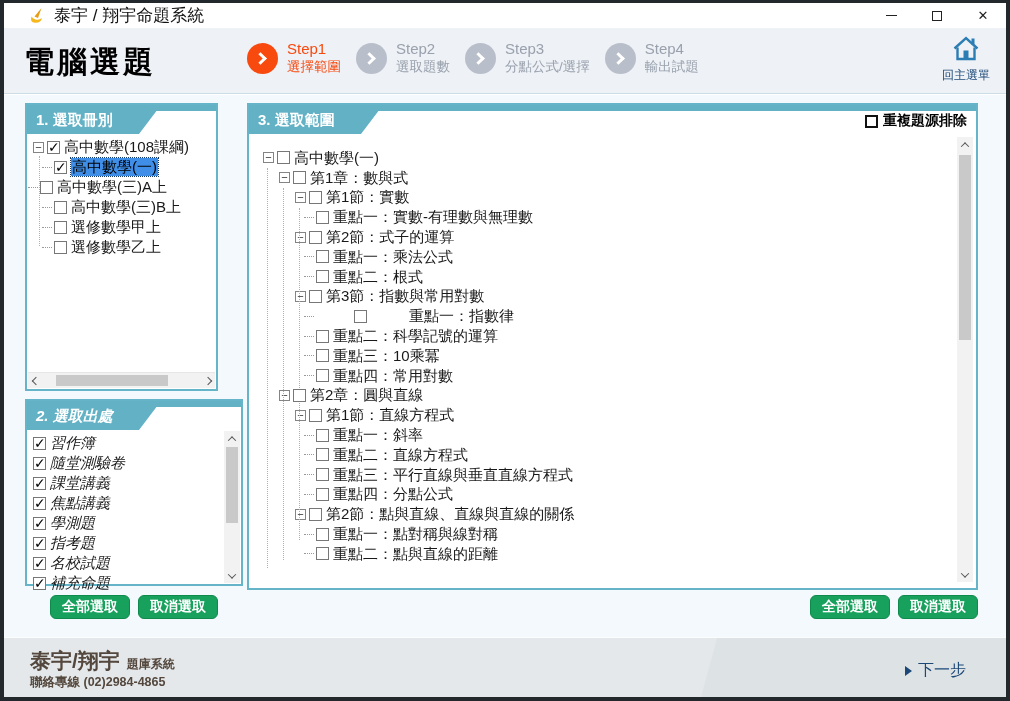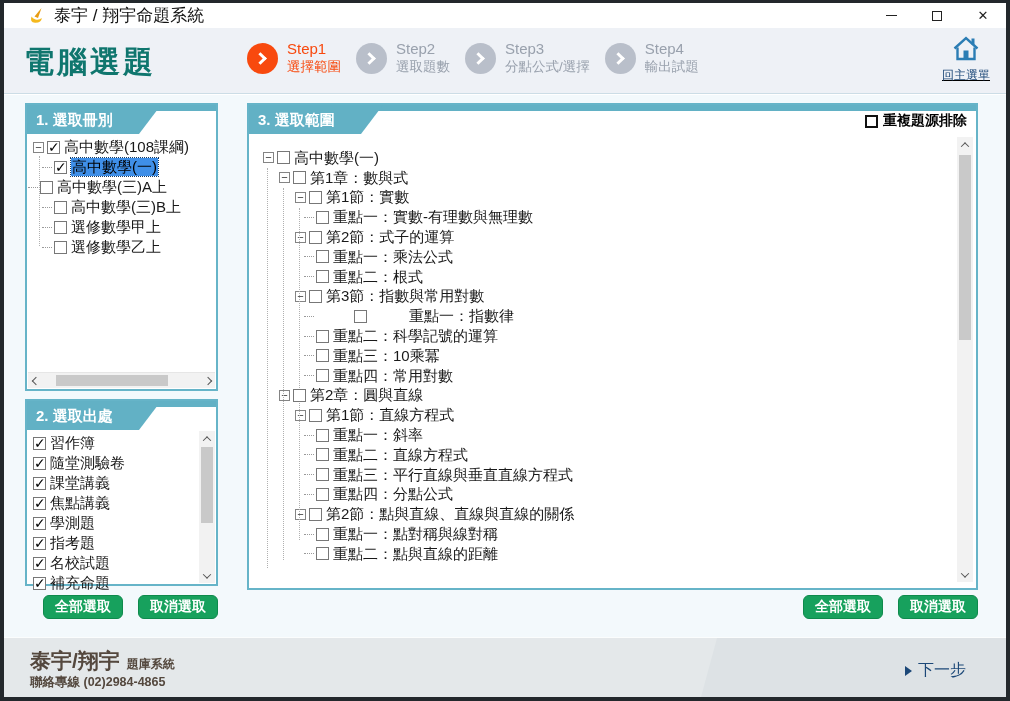--- a/index.html
+++ b/index.html
@@ -14,39 +14,39 @@
   .win-title { font-size:17px; color:#111; }
   .win-btns { position:absolute; right:0; top:0; height:25px; display:flex; }
   .win-btn { width:46px; height:25px; display:flex; align-items:center; justify-content:center; cursor:default; }
   .glyph-min { width:11px; height:1px; background:#222; }
   .glyph-max { width:10px; height:10px; border:1.4px solid #222; }
   .glyph-close { font-size:13px; color:#222; line-height:1; }
 
   
   .header { height:66px; background:#eef1f6; position:relative; border-bottom:1px solid #ccdde6; }
   .page-title { position:absolute; left:20px; top:14px; font-size:30px; font-weight:bold;
-    letter-spacing:3px; color:#0f766e; }
+    letter-spacing:3px; color:#000000; }
   .steps { position:absolute; left:243px; top:11px; display:flex; align-items:flex-start; gap:15px; }
   .step { display:flex; align-items:center; gap:9px; }
   .step-circle { width:31px; height:31px; border-radius:50%; background:#b9bfca;
     display:flex; align-items:center; justify-content:center; margin-top:3px; }
   .step.active .step-circle { background:#f8490e; }
   .chev-r { width:9px; height:9px; border-top:3.2px solid #fff; border-right:3.2px solid #fff;
     transform:rotate(45deg); margin-left:-4px; }
   .step-name { font-size:15px; color:#99a1ad; line-height:19px; }
   .step-label { font-size:13.5px; color:#99a1ad; line-height:17px; }
   .step.active .step-name, .step.active .step-label { color:#f8490e; }
-  .home { position:absolute; right:16px; top:7px; text-align:center; cursor:default;text-decoration:underline; }
+  .home { position:absolute; right:16px; top:7px; text-align:center; cursor:default; }
   .home-label { font-size:12px; color:#1c4878; margin-top:1px; }
 
   
   .main { height:543px; background:#f3f9fc; position:relative; border-top:1px solid #fff; }
   .panel { position:absolute; background:#fff; border:2px solid #66b4c8; }
   .panel1 { left:21px; top:8px;  width:193px; height:288px; }
-  .panel2 { left:21px; top:304px; width:193px; height:187px; }
+  .panel2 { left:21px; top:304px; width:218px; height:187px;font-style:italic; }
   .panel3 { left:243px; top:8px; width:731px; height:487px; }
 
   .phead { position:relative; height:29px; }
   .phead .strip { position:absolute; top:0; left:0; right:0; height:6px; background:#62b1c5; }
   .phead .tab { position:absolute; left:0; top:0; bottom:0; width:134px; background:#62b1c5;
     clip-path:polygon(0 0,100% 0,calc(100% - 22px) 100%,0 100%);
     color:#fff; font-weight:bold; font-size:15px; padding:6px 0 0 9px; }
   .dedupe { position:absolute; right:9px; top:7px; display:flex; align-items:center; gap:5px; }
   .cb-bold { width:13px; height:13px; border:2px solid #111; background:#fff; display:inline-block; }
   .dedupe-label { font-size:14px; font-weight:bold; color:#000; }
@@ -80,21 +80,21 @@
   .hscroll { left:1px; right:1px; bottom:1px; height:16px; border-top:1px solid #e6e6e6; }
   .vscroll2 { top:30px; bottom:1px; right:1px; width:16px; }
   .vscroll3 { top:32px; bottom:6px; right:3px; width:16px; }
 
   
   .btnrow { position:absolute; top:500px; display:flex; justify-content:flex-end; gap:8px; }
   .btnrow.left { left:21px; width:193px; }
   .btnrow.right { left:243px; width:731px; }
   .gbtn { background:#17a15d; border:1px solid #0e8a4c; border-radius:6px; height:24px;
     padding:0 11px; color:#fff; font-size:14px; font-weight:bold; display:inline-flex;
-    align-items:center; cursor:default;margin-left:7px; }
+    align-items:center; cursor:default; }
 
   
   .footer { height:60px; background:#e4e8ea; position:relative; border-top:1px solid #fbfdfd; }
   .brand-line { position:absolute; left:26px; top:9px; display:flex; align-items:baseline; gap:7px; color:#54483e; }
   .brand { font-size:21px; font-weight:bold; }
   .brand-suffix { font-size:12px; font-weight:bold; }
   .contact { position:absolute; left:26px; top:36px; font-size:12.5px; font-weight:bold; color:#54483e; }
   .footer-right { position:absolute; right:0; top:0; bottom:0; width:305px; background:#dde2e5;
     clip-path:polygon(16px 0,100% 0,100% 100%,0 100%); }
   .next { position:absolute; right:40px; top:22px; display:flex; align-items:center; gap:6px; cursor:default; }

